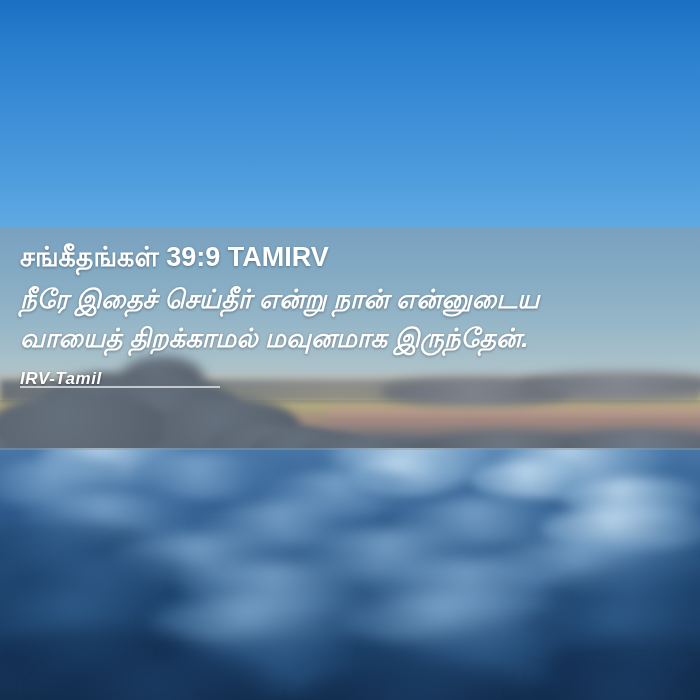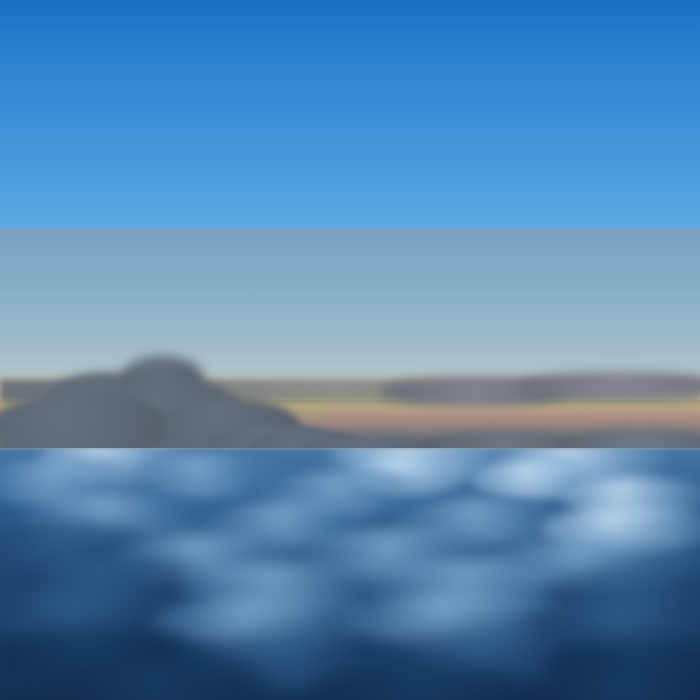--- a/index.html
+++ b/index.html
@@ -239,14 +239,25 @@
     <div class="puff dark" style="left:170px; top:186px; width:240px; height:58px; filter:blur(9px);"></div>
     <div class="puff dark" style="left:370px; top:182px; width:250px; height:60px; filter:blur(9px);"></div>
     <div class="puff deep" style="left:540px; top:190px; width:220px; height:58px; filter:blur(9px);"></div>
     <div class="puff deep" style="left:40px;  top:214px; width:260px; height:56px; filter:blur(9px);"></div>
     <div class="puff deep" style="left:300px; top:218px; width:260px; height:56px; filter:blur(9px);"></div>
     <div class="puff deep" style="left:520px; top:222px; width:230px; height:54px; filter:blur(9px);"></div>
   </div>
 
   <div class="overlay-band"></div>
 
+  <div class="text-block">
+    <div class="ref-title">சங்கீதங்கள் 39:9 TAMIRV</div>
+
+    <div class="verse">
+      <span class="verse-line">நீரே இதைச் செய்தீர் என்று நான் என்னுடைய</span>
+      <span class="verse-line">வாயைத் திறக்காமல் மவுனமாக இருந்தேன்.</span>
+    </div>
+
+    <div class="attribution">IRV-Tamil</div>
+    <div class="attr-rule"></div>
+  </div>
 
 </div>
 
 </body></html>

